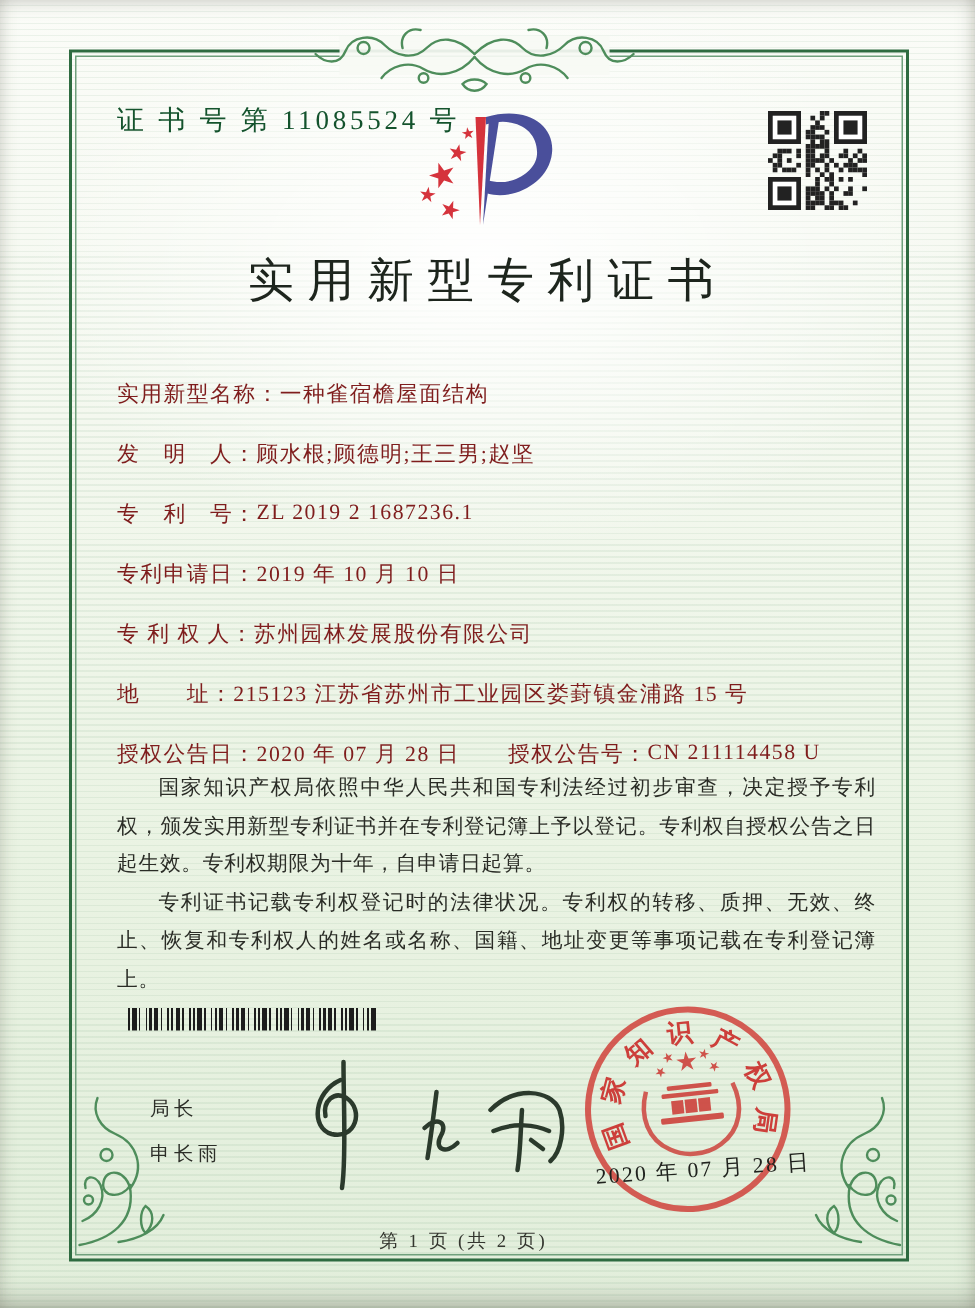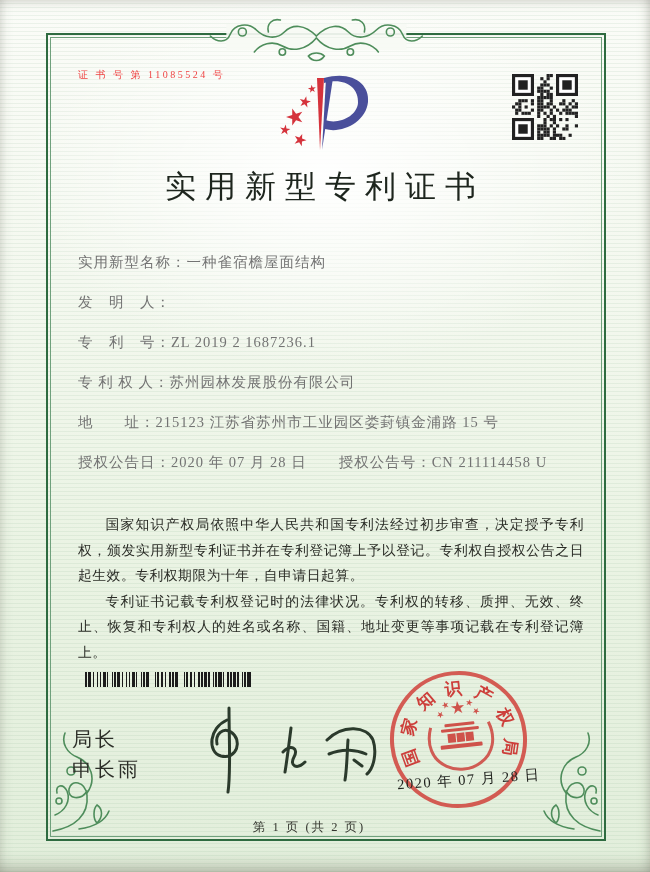--- a/index.html
+++ b/index.html
@@ -25,48 +25,48 @@
   }
 
   
   .frame-outer { position:absolute; left:46px; top:33px; width:560px; height:808px; border:2px solid #2e6b40; }
   .frame-inner { position:absolute; inset:2px; border:1px solid #6fa07c; }
 
   .ornament-top { position:absolute; left:50%; top:8px; transform:translateX(-54%); }
   .flourish-bl { position:absolute; left:49px; bottom:33px; }
   .flourish-br { position:absolute; right:46px; bottom:33px; transform:scaleX(-1); }
 
-  .cert-no { position:absolute; left:78px; top:68px; font-size:10px; letter-spacing:2.5px; color:#ef4444; }
+  .cert-no { position:absolute; left:78px; top:68px; font-size:18px; letter-spacing:2.5px; color:#14532d; }
 
   .logo { position:absolute; left:278px; top:72px; }
   .qr { position:absolute; left:512px; top:74px; width:66px; height:66px; }
   .qr svg { display:block; }
 
   .title { position:absolute; left:0; width:650px; top:166px; text-align:center;
            font-size:31px; font-weight:400; letter-spacing:9px; color:#1d251d; }
 
-  .rows { position:absolute; left:78px; top:242px; right:62px; font-size:14.5px; color:#737373; }
+  .rows { position:absolute; left:78px; top:242px; right:62px; font-size:14.5px; color:#7f1d1d; }
   .row { height:40px; display:flex; align-items:center; letter-spacing:1px; }
   .row .flabel { white-space:pre; }
   .row .fvalue { white-space:pre; }
   .row.grant .pair2 { margin-left:32px; }
 
   .body-text { position:absolute; left:78px; right:66px; top:512px;
                font-size:13.8px; line-height:25.5px; color:#2a2c26;
                text-align:justify; letter-spacing:0.5px; }
   .body-text p { text-indent:2em; }
 
   .barcode { position:absolute; left:85px; top:672px; width:166px; height:15px;
     background:repeating-linear-gradient(90deg,
       #1c1c1c 0 1.5px, transparent 1.5px 3px,
       #1c1c1c 3px 6px, transparent 6px 7.5px,
       #1c1c1c 7.5px 8.5px, transparent 8.5px 12px,
       #1c1c1c 12px 13px, transparent 13px 14.5px); }
 
-  .sig-block { position:absolute; left:72px; top:724px; font-size:20px; color:#2c2e28;
+  .sig-block { position:absolute; left:100px; top:724px; font-size:13px; color:#2c2e28;
                letter-spacing:3px; line-height:30px; }
   .sig-script { position:absolute; left:195px; top:700px; }
 
   
   .seal { position:absolute; left:390px; top:671px; width:137px; height:137px;
           border-radius:50%; border:4px solid rgba(208,58,52,0.82);
           transform:rotate(-6deg); }
   .seal .arc-char { position:absolute; left:50%; top:50%; width:20px; height:20px;
           margin-left:-10px; margin-top:-10px; text-align:center;
           font-size:17px; font-weight:700; color:rgba(203,48,44,0.92); }
@@ -287,24 +287,29 @@
 
   <div class="title">实用新型专利证书</div>
 
   <div class="rows">
     <div class="row">
       <span class="flabel">实用新型名称：</span>
       <span class="fvalue">一种雀宿檐屋面结构</span>
     </div>
     <div class="row">
       <span class="flabel">发　明　人：</span>
+      <span class="fvalue">顾水根;顾德明;王三男;赵坚</span>
     </div>
     <div class="row">
       <span class="flabel">专　利　号：</span>
       <span class="fvalue">ZL 2019 2 1687236.1</span>
+    </div>
+    <div class="row">
+      <span class="flabel">专利申请日：</span>
+      <span class="fvalue">2019 年 10 月 10 日</span>
     </div>
     <div class="row">
       <span class="flabel">专 利 权 人：</span>
       <span class="fvalue">苏州园林发展股份有限公司</span>
     </div>
     <div class="row">
       <span class="flabel">地　　址：</span>
       <span class="fvalue">215123 江苏省苏州市工业园区娄葑镇金浦路 15 号</span>
     </div>
     <div class="row grant">

